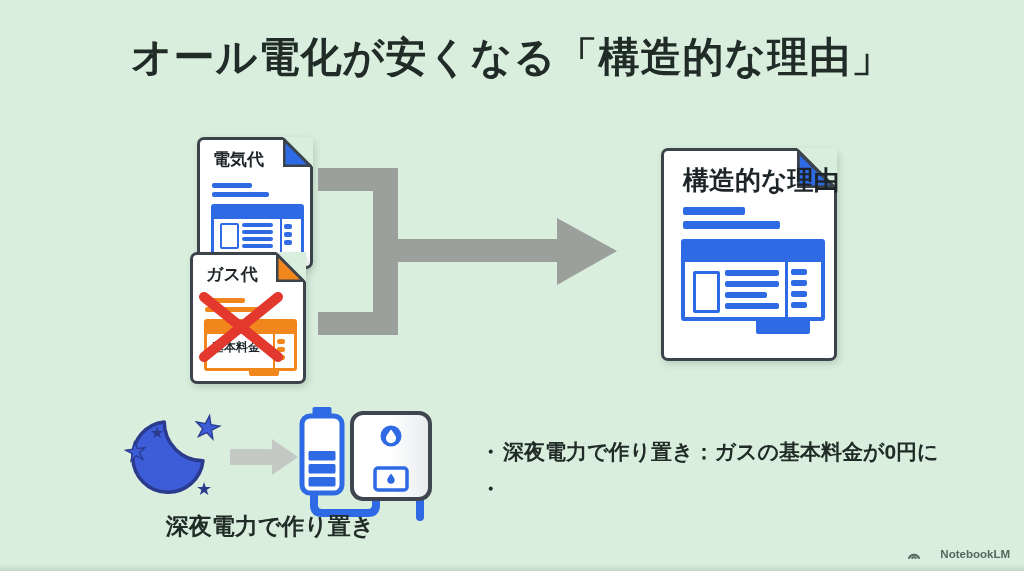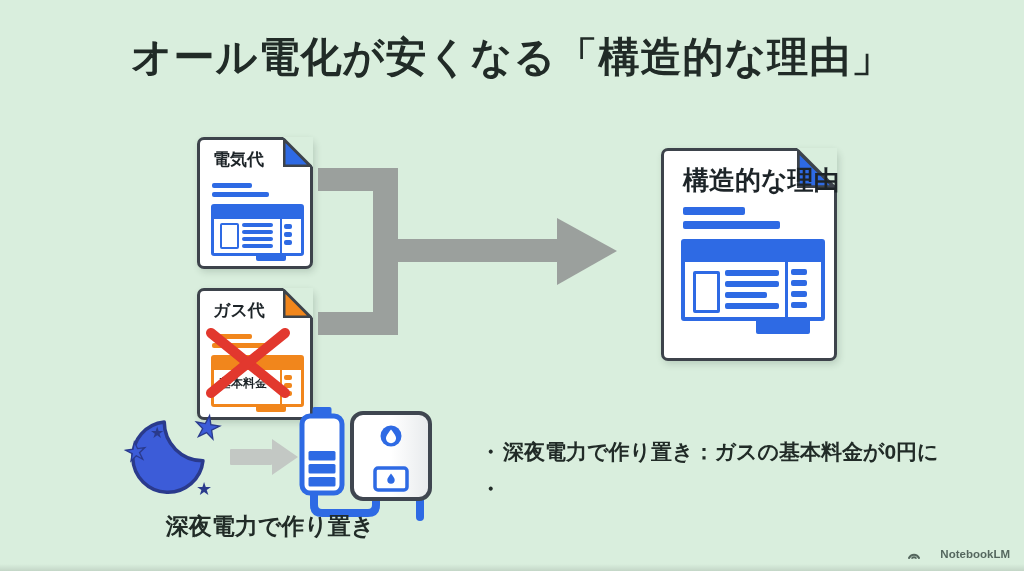--- a/index.html
+++ b/index.html
@@ -111,21 +111,21 @@
       <div class="bar mid m3"></div>
       <div class="bar mid m4"></div>
       <div class="vline"></div>
       <div class="bar mark r1"></div>
       <div class="bar mark r2"></div>
       <div class="bar mark r3"></div>
     </div>
     <div class="bar blk"></div>
   </div>
 
-  <div class="doc doc-sm accent-orange" style="left:197px; top:252px;margin-top:36px;">
+  <div class="doc doc-sm accent-orange" style="left:190px; top:252px;">
     <svg class="fold-svg" width="30" height="30" viewBox="0 0 30 30">
       <polygon class="f-bg" points="0,0 30,0 30,30"></polygon>
       <polygon class="flap" points="1,2.5 27.5,29 1,29"></polygon>
     </svg>
     <div class="doc-title">ガス代</div>
     <div class="bar l1"></div>
     <div class="bar l2"></div>
     <div class="doc-table">
       <div class="tbl-header"></div>
       <div class="row-label">基本料金</div>

